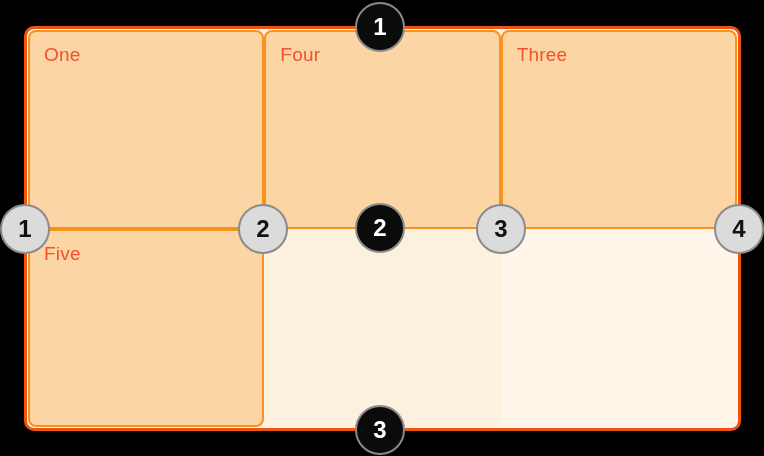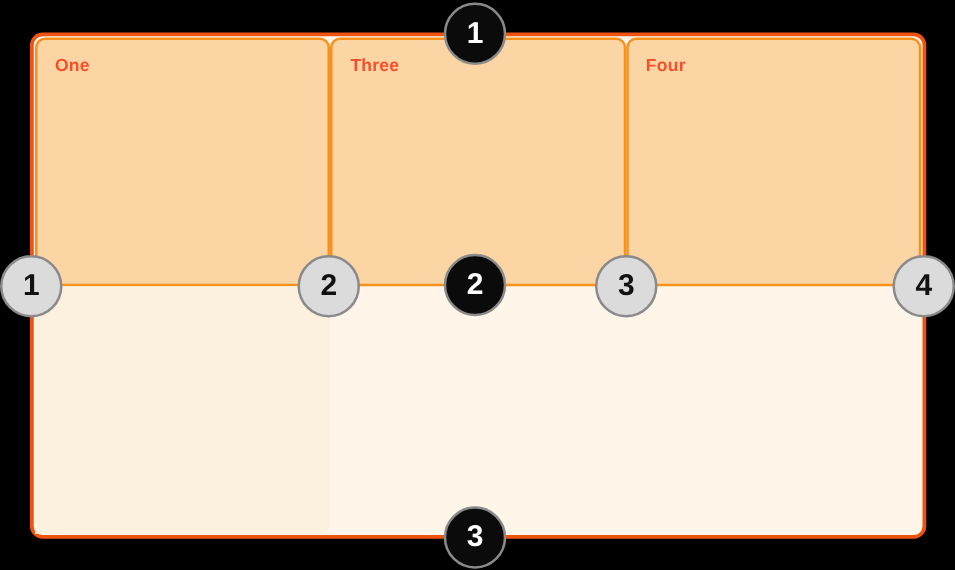--- a/index.html
+++ b/index.html
@@ -37,22 +37,22 @@
     grid-template-rows:repeat(2,1fr);
   }
   .cell{
     background:var(--cell-background);
     border:2.5px solid var(--cell-border);
     border-radius:8px;
     padding:12px 14px;
   }
   .cell .cell-label{
     color:var(--label-text);
-    font-size:14px;
-    font-weight:bold;
+    font-size:19px;
+    font-weight:normal;
     letter-spacing:.2px;
   }
   .cell.empty{
     background:var(--empty-cell-background);
     border:none;
     border-radius:0 0 8px 0;
   }
   .marker{
     position:absolute;
     width:50px; height:50px;
@@ -85,24 +85,27 @@
   .cm-3{left:714px; top:204px;}
 </style>
 </head>
 <body>
 
 <div class="grid-container">
   <div class="cell">
     <span class="cell-label">One</span>
   </div>
   <div class="cell">
+    <span class="cell-label">Four</span>
+  </div>
+  <div class="cell">
     <span class="cell-label">Three</span>
   </div>
   <div class="cell">
-    <span class="cell-label">Four</span>
+    <span class="cell-label">Five</span>
   </div>
   <div class="cell empty">
     <span class="cell-label"></span>
   </div>
 </div>
 
 <div class="marker row rm-0">1</div>
 <div class="marker row rm-1">2</div>
 <div class="marker row rm-2">3</div>
 

